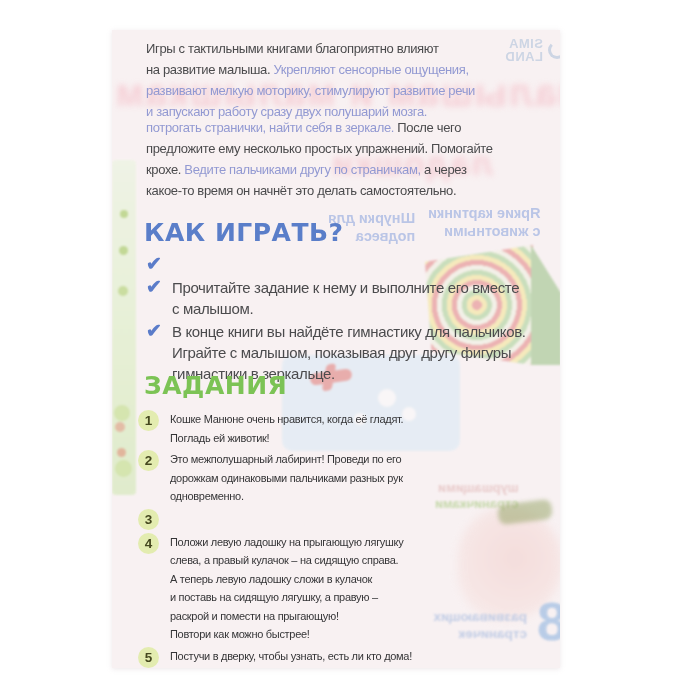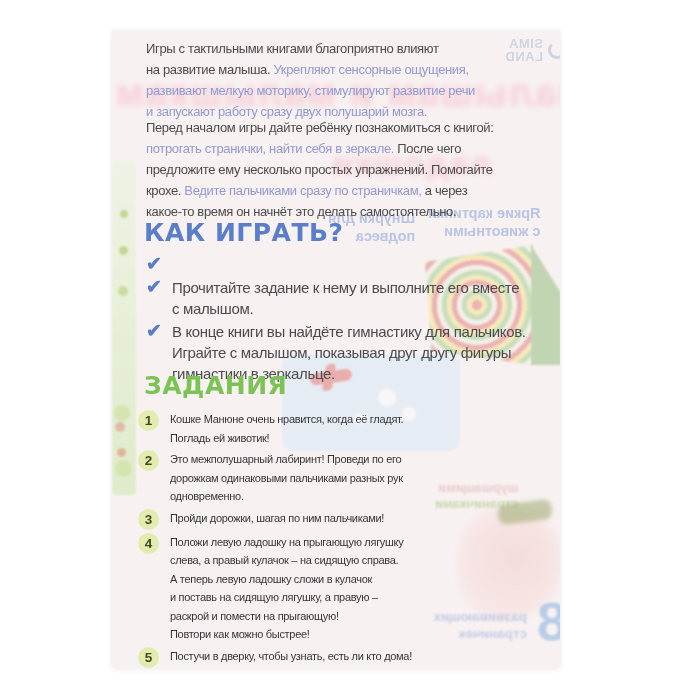--- a/index.html
+++ b/index.html
@@ -162,24 +162,23 @@
       </div>
     </div>
 
     <div class="content">
 
       <p class="body-par p1"><span>Игры с тактильными книгами благоприятно влияют
 на развитие малыша. </span><span class="blue-seg">Укрепляют сенсорные ощущения,
 развивают мелкую моторику, стимулируют развитие речи
 и запускают работу сразу двух полушарий мозга.</span></p>
 
-      <p class="body-par p2"><span>Перед началом игры дайте ребёнку познакомиться с книгой:
-</span><span class="blue-seg">потрогать странички, найти себя в зеркале.</span><span> После чего
+      <p class="body-par p2"><span class="blue-seg">потрогать странички, найти себя в зеркале.</span><span> После чего
 предложите ему несколько простых упражнений. Помогайте
-крохе. </span><span class="blue-seg">Ведите пальчиками сразу по страничкам,</span><span> а через
+крохе. </span><span class="blue-seg">Ведите пальчиками другу по страничкам,</span><span> а через
 какое-то время он начнёт это делать самостоятельно.</span></p>
 
       <h2 class="h-blue">КАК ИГРАТЬ?</h2>
 
       <div class="checklist">
         <div class="check-row">
           <span class="check-icon">✔</span>
         </div>
         <div class="check-row">
           <span class="check-icon">✔</span>
@@ -203,21 +202,20 @@
 Погладь ей животик!</span>
         </div>
         <div class="task-row">
           <span class="num-badge">2</span>
           <span class="task-text">Это межполушарный лабиринт! Проведи по его
 дорожкам одинаковыми пальчиками разных рук
 одновременно.</span>
         </div>
         <div class="task-row">
           <span class="num-badge">3</span>
-          <span class="task-text">Пройди дорожки, шагая по ним пальчиками!</span>
         </div>
         <div class="task-row">
           <span class="num-badge">4</span>
           <span class="task-text">Положи левую ладошку на прыгающую лягушку
 слева, а правый кулачок – на сидящую справа.
 А теперь левую ладошку сложи в кулачок
 и поставь на сидящую лягушку, а правую –
 раскрой и помести на прыгающую!
 Повтори как можно быстрее!</span>
         </div>

